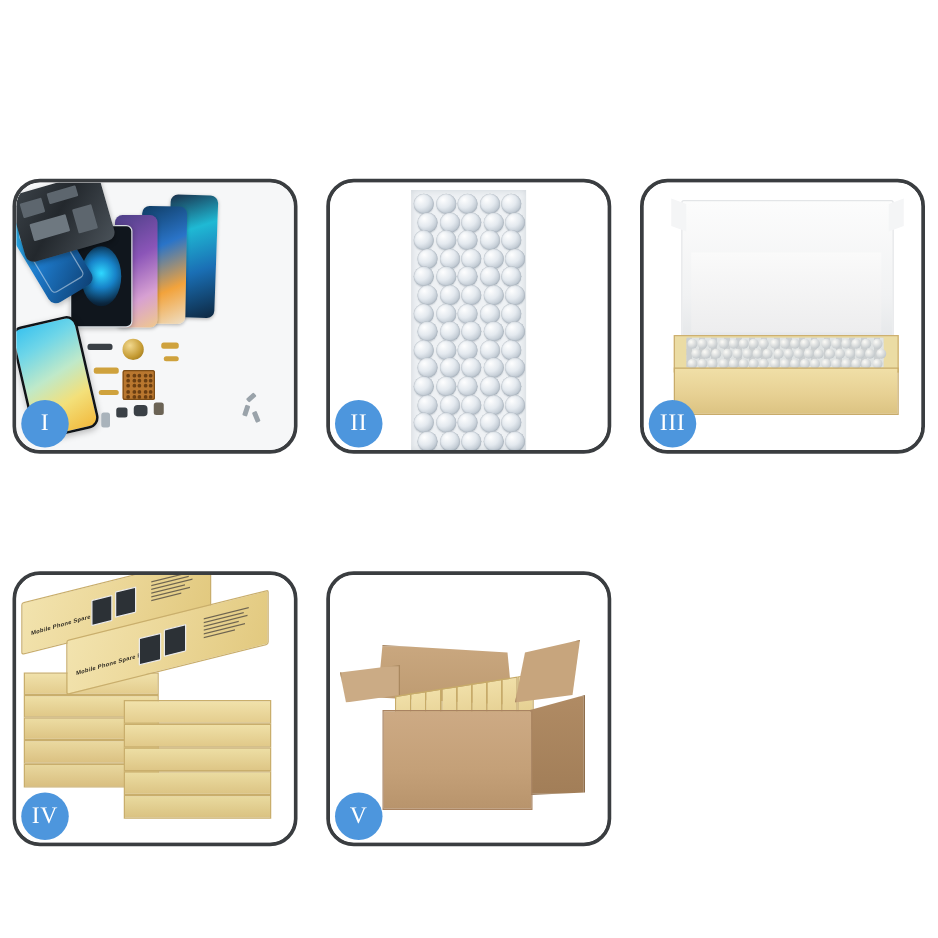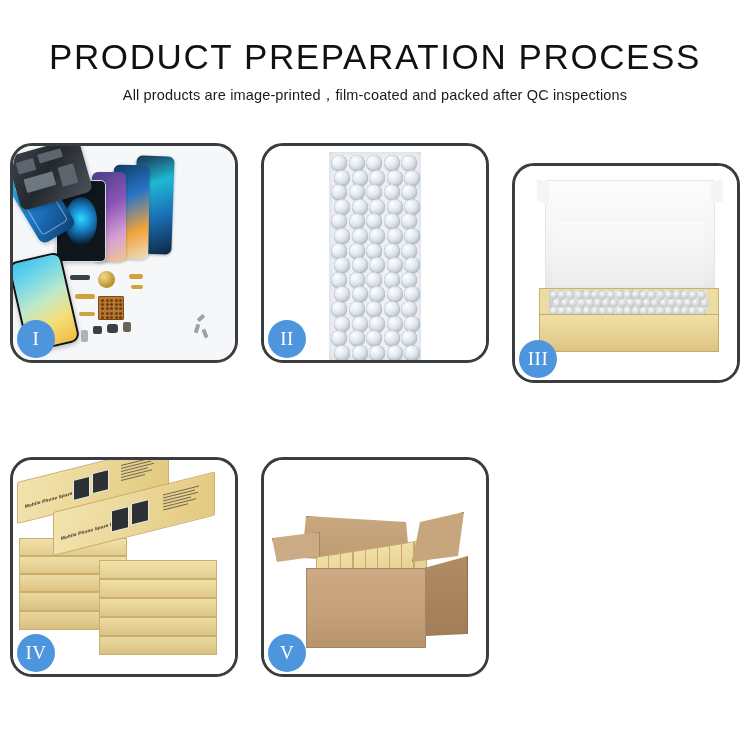--- a/index.html
+++ b/index.html
@@ -25,21 +25,21 @@
   
   .grid{position:absolute;left:0;top:143px;width:750px;}
   .row{position:relative;height:220px;margin-bottom:94px;}
   .panel{
     position:absolute;top:0;width:228px;height:220px;
     border:3px solid #3a3d40;border-radius:22px;
     background:#ffffff;box-sizing:border-box;overflow:hidden;
   }
   .panel.c1{left:10px;}
   .panel.c2{left:261px;}
-  .panel.c3{left:512px;margin-top:20px;}
+  .panel.c3{left:512px;}
   .panel .stage{position:absolute;inset:0;overflow:hidden;border-radius:19px;}
 
   .badge{
     position:absolute;left:4px;bottom:2px;width:38px;height:38px;
     border-radius:50%;background:#4d96dd;
     color:#ffffff;font-family:"Liberation Serif",serif;
     font-size:19px;display:flex;align-items:center;justify-content:center;
     letter-spacing:0.5px;z-index:40;
   }
 
@@ -163,24 +163,20 @@
     background:linear-gradient(180deg,#bb9a70 0%,#ae8d63 100%);border:1px solid #96754f;
     clip-path:polygon(0 30px,84px 0,84px 72px,0 100px);}
   .tape{position:absolute;background:rgba(206,176,136,.85);}
   .tapeSeam{position:absolute;background:rgba(150,120,82,.5);}
 </style>
 </head>
 <body>
 
 <div class="page">
 
-  <div class="header">
-    <div class="title">PRODUCT PREPARATION PROCESS</div>
-    <div class="subtitle">All products are image-printed，film-coated and packed after QC inspections</div>
-  </div>
 
   <div class="grid">
 
     <div class="row">
 
       <div class="panel c1">
         <div class="stage p1">
           <div class="scr s-back1"></div>
           <div class="scr s-back2"></div>
           <div class="scr s-back3"></div>

